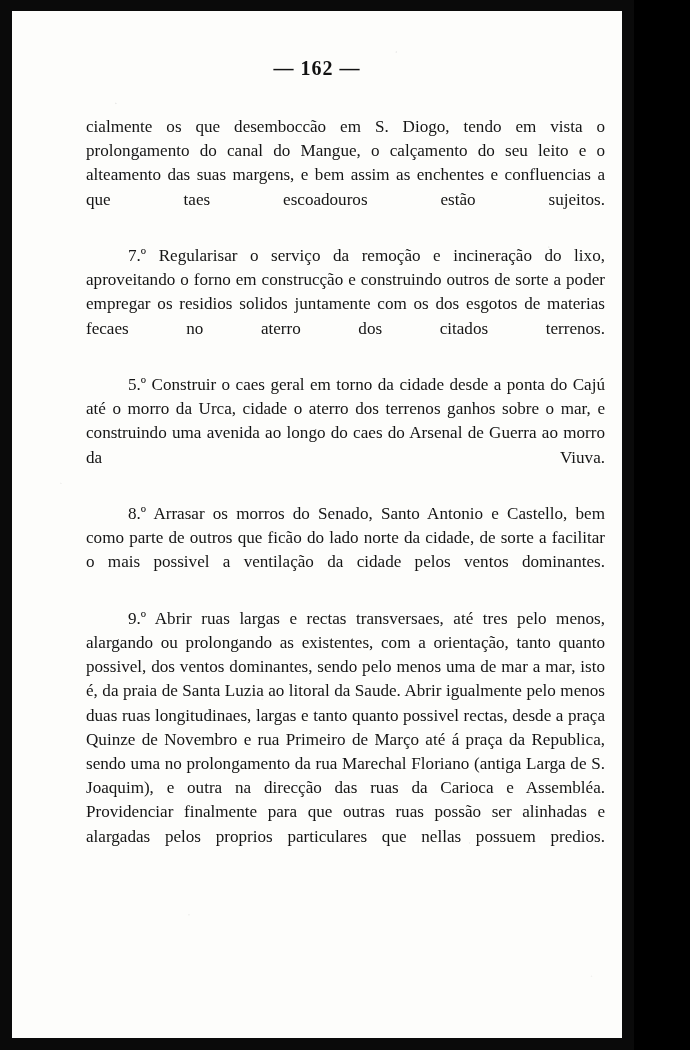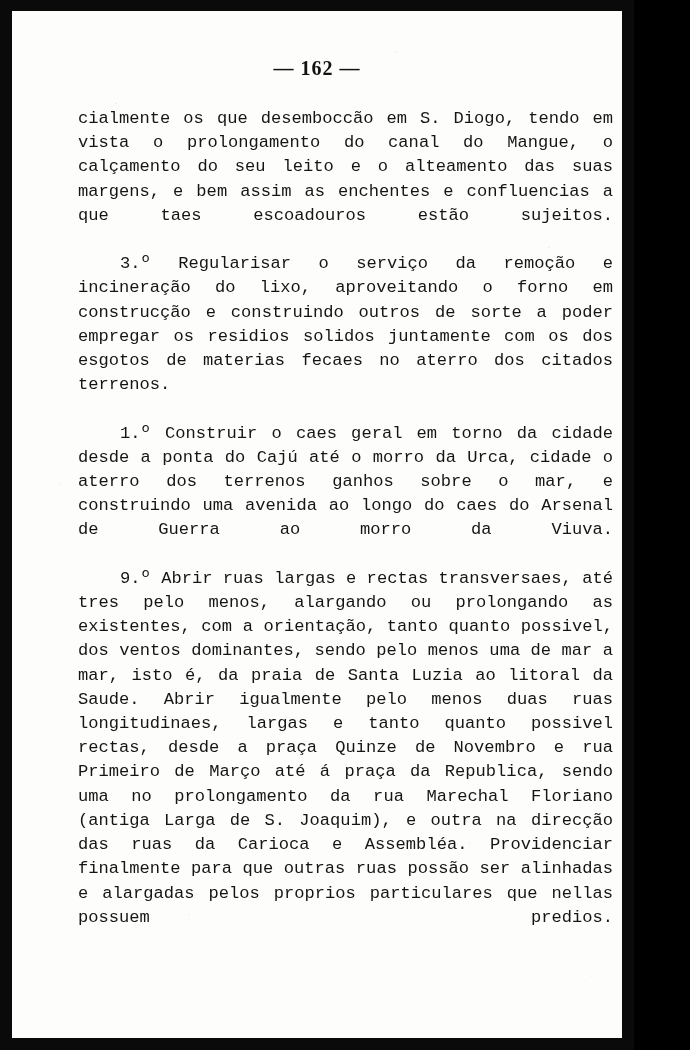--- a/index.html
+++ b/index.html
@@ -74,23 +74,22 @@
     color: #151515;
     font-size: 17.1px;
     line-height: 24.2px;
     text-align: justify;
     text-justify: inter-word;
     -webkit-hyphens: none;
     hyphens: none;
   }
 
   #text-block p {
-    margin: 0;
+    margin: 8px;
     text-indent: 0;
-    font-family: Liberation Mono, monospace;
   }
 
   
   #text-block p.indented {
     text-indent: 42px;
   }
 
   
   #text-block p:after {
     content: "";
@@ -108,19 +107,20 @@
 <div id="scan-frame">
 
   <div id="page-sheet">
 
     <div id="scan-noise"></div>
 
     <div id="folio">— 162 —</div>
 
     <div id="text-block">
         <p class=""><span>cialmente os que desemboccão em S. Diogo, tendo em vista o prolongamento do canal do Mangue, o calçamento do seu leito e o alteamento das suas margens, e bem assim as enchentes e confluencias a que taes escoadouros estão sujeitos.</span></p>
-        <p class="indented"><span class="ord">3.º</span> <span>Regularisar o serviço da remoção e incineração do lixo, aproveitando o forno em construcção e construindo outros de sorte a poder empregar os residios solidos juntamente com os dos esgotos de materias fecaes no aterro dos citados terrenos.</span></p>
-        <p class="indented"><span class="ord">1.º</span> <span>Construir o caes geral em torno da cidade desde a ponta do Cajú até o morro da Urca, cidade o aterro dos terrenos ganhos sobre o mar, e construindo uma avenida ao longo do caes do Arsenal de Guerra ao morro da Viuva.</span></p>
+        <p class="indented"><span class="ord">7.º</span> <span>Regularisar o serviço da remoção e incineração do lixo, aproveitando o forno em construcção e construindo outros de sorte a poder empregar os residios solidos juntamente com os dos esgotos de materias fecaes no aterro dos citados terrenos.</span></p>
+        <p class="indented"><span class="ord">5.º</span> <span>Construir o caes geral em torno da cidade desde a ponta do Cajú até o morro da Urca, cidade o aterro dos terrenos ganhos sobre o mar, e construindo uma avenida ao longo do caes do Arsenal de Guerra ao morro da Viuva.</span></p>
+        <p class="indented"><span class="ord">8.º</span> <span>Arrasar os morros do Senado, Santo Antonio e Castello, bem como parte de outros que ficão do lado norte da cidade, de sorte a facilitar o mais possivel a ventilação da cidade pelos ventos dominantes.</span></p>
         <p class="indented"><span class="ord">9.º</span> <span>Abrir ruas largas e rectas transversaes, até tres pelo menos, alargando ou prolongando as existentes, com a orientação, tanto quanto possivel, dos ventos dominantes, sendo pelo menos uma de mar a mar, isto é, da praia de Santa Luzia ao litoral da Saude. Abrir igualmente pelo menos duas ruas longitudinaes, largas e tanto quanto possivel rectas, desde a praça Quinze de Novembro e rua Primeiro de Março até á praça da Republica, sendo uma no prolongamento da rua Marechal Floriano (antiga Larga de S. Joaquim), e outra na direcção das ruas da Carioca e Assembléa. Providenciar finalmente para que outras ruas possão ser alinhadas e alargadas pelos proprios particulares que nellas possuem predios.</span></p>
       </div>
 
   </div>
 </div>
 
 </body></html>

